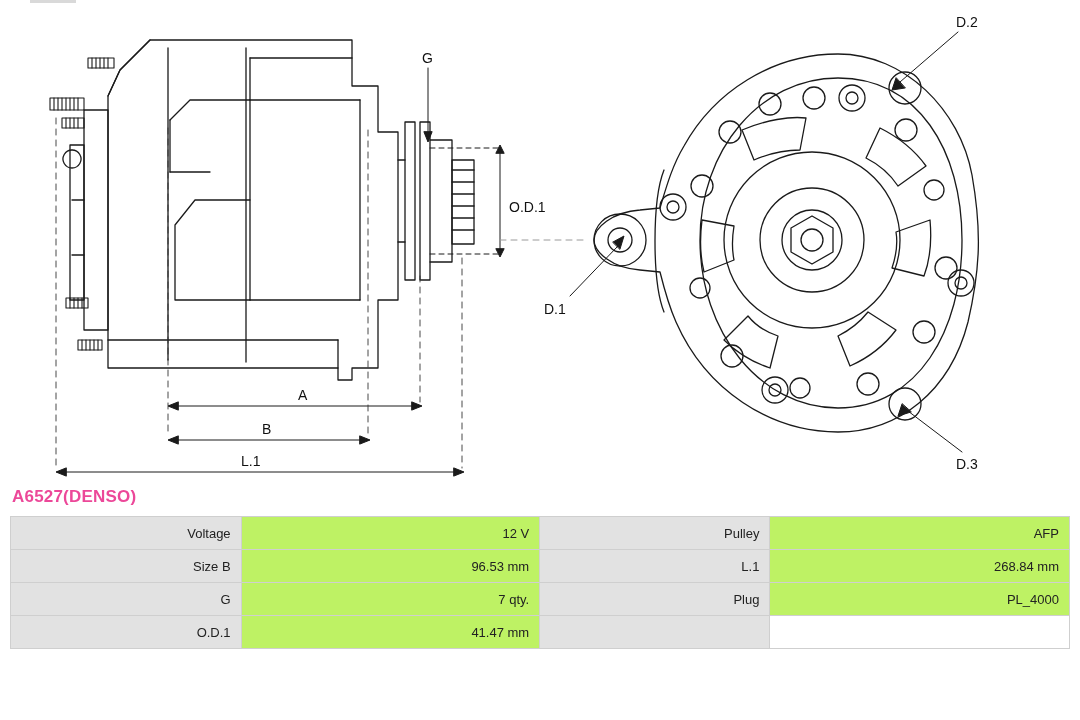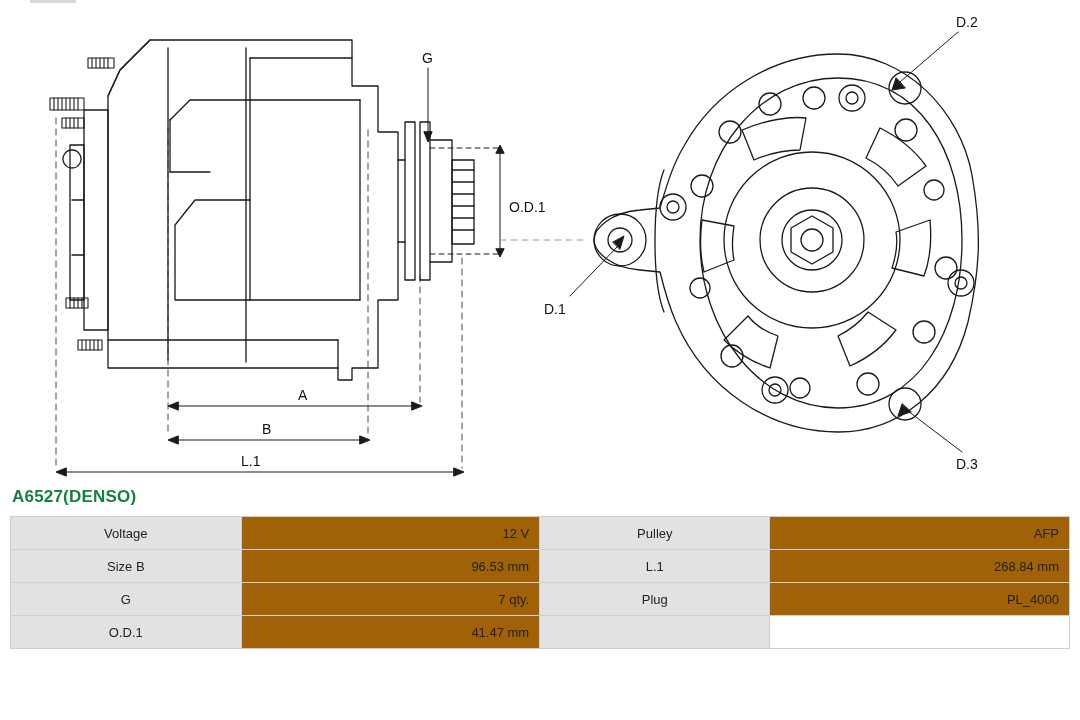--- a/index.html
+++ b/index.html
@@ -31,46 +31,46 @@
   #drawing svg {
     display: block;
   }
   
   #part-title {
     position: absolute;
     left: 12px;
     top: 487px;
     font-size: 17px;
     font-weight: bold;
-    color: #15803d;
+    color: #ec4899;
     letter-spacing: 0.2px;
   }
   
   #spec-table {
     position: absolute;
     left: 10px;
     top: 516px;
     width: 1060px;
     border-collapse: collapse;
     font-size: 13px;
   }
   #spec-table td {
     border: 1px solid #cfcfcf;
     height: 32px;
     padding: 0 10px;
     vertical-align: middle;
   }
   #spec-table td.label {
     background: #e2e2e2;
-    text-align: center;
+    text-align: right;
     width: 218px;
     color: #222;
   }
   #spec-table td.value {
-    background: #a16207;
+    background: #bef264;
     text-align: right;
     width: 290px;
     color: #222;
   }
   #spec-table td.empty {
     background: #ffffff;
     border: 1px solid #cfcfcf;
   }
   #spec-table td.blank-label {
     background: #e2e2e2;

